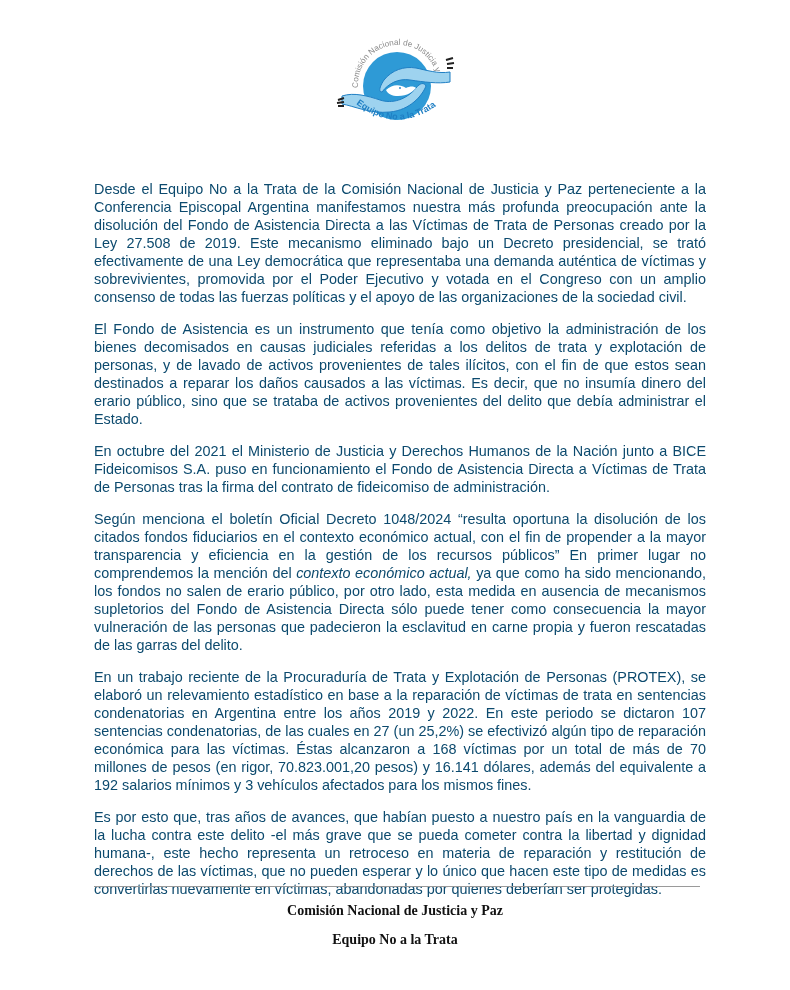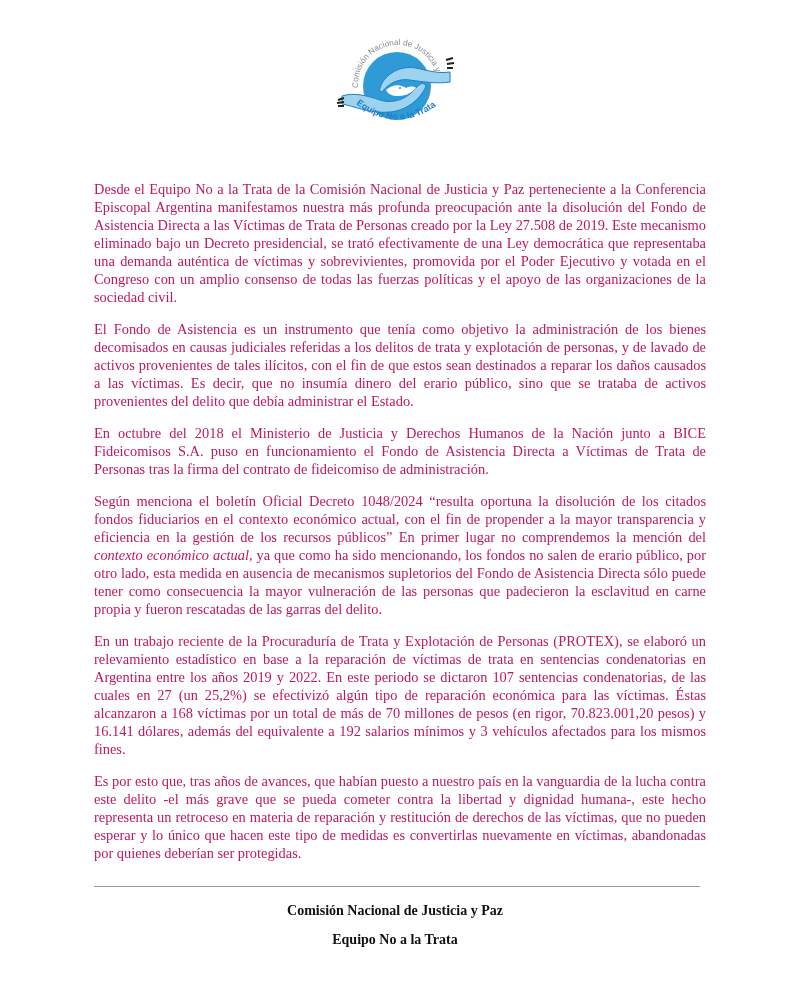--- a/index.html
+++ b/index.html
@@ -1,21 +1,21 @@
 <!DOCTYPE html>
 <html><head>
   <meta charset="utf-8">
   <style>
     html, body { margin: 0; padding: 0; background: #ffffff; }
     body { width: 790px; height: 990px; position: relative; overflow: hidden; color: #1a1a1a; }
     .logo { position: absolute; left: 334px; top: 26px; width: 124px; height: 108px; }
     .content {
       position: absolute; left: 94px; top: 180px; width: 612px;
-      font-family: Liberation Serif, serif; font-size: 14.4px; line-height: 18px;
-      text-align: justify; color: #be185d;
+      font-family: Liberation Sans, sans-serif; font-size: 14.4px; line-height: 18px;
+      text-align: justify; color: #0c4a6e;
     }
     .content p { margin: 0 0 14px 0; }
     .content em { font-style: italic; margin-top: 42px; }
     .divider { position: absolute; left: 94px; top: 886px; width: 606px; height: 0; border-top: 1.5px solid #9a9a9a; }
     .footer-line {
       position: absolute; left: 0; width: 790px; text-align: center;
       font-family: "Liberation Serif", serif; font-weight: bold; font-size: 14px; color: #111;
     }
     .f1 { top: 903px; }
     .f2 { top: 932px; }
@@ -41,21 +41,21 @@
     <path d="M 112 34 l 7 -2 M 113 38 l 7 -1 M 113 42 l 6 0" stroke="#222" stroke-width="2"></path>
     <text font-family="Liberation Sans, sans-serif" font-size="9" font-weight="bold" fill="#1f7fc4">
       <textPath href="#arcBot">Equipo No a la Trata</textPath>
     </text>
   </svg>
 </div>
 
 <div class="content">
   <p><span>Desde el Equipo No a la Trata de la Comisión Nacional de Justicia y Paz perteneciente a la Conferencia Episcopal Argentina manifestamos nuestra más profunda preocupación ante la disolución del Fondo de Asistencia Directa a las Víctimas de Trata de Personas creado por la Ley 27.508 de 2019. Este mecanismo eliminado bajo un Decreto presidencial, se trató efectivamente de una Ley democrática que representaba una demanda auténtica de víctimas y sobrevivientes, promovida por el Poder Ejecutivo y votada en el Congreso con un amplio consenso de todas las fuerzas políticas y el apoyo de las organizaciones de la sociedad civil.</span></p>
   <p><span>El Fondo de Asistencia es un instrumento que tenía como objetivo la administración de los bienes decomisados en causas judiciales referidas a los delitos de trata y explotación de personas, y de lavado de activos provenientes de tales ilícitos, con el fin de que estos sean destinados a reparar los daños causados a las víctimas. Es decir, que no insumía dinero del erario público, sino que se trataba de activos provenientes del delito que debía administrar el Estado.</span></p>
-  <p><span>En octubre del 2018 el Ministerio de Justicia y Derechos Humanos de la Nación junto a BICE Fideicomisos S.A. puso en funcionamiento el Fondo de Asistencia Directa a Víctimas de Trata de Personas tras la firma del contrato de fideicomiso de administración.</span></p>
+  <p><span>En octubre del 2021 el Ministerio de Justicia y Derechos Humanos de la Nación junto a BICE Fideicomisos S.A. puso en funcionamiento el Fondo de Asistencia Directa a Víctimas de Trata de Personas tras la firma del contrato de fideicomiso de administración.</span></p>
   <p><span>Según menciona el boletín Oficial Decreto 1048/2024 “resulta oportuna la disolución de los citados fondos fiduciarios en el contexto económico actual, con el fin de propender a la mayor transparencia y eficiencia en la gestión de los recursos públicos” En primer lugar no comprendemos la mención del </span><em>contexto económico actual,</em><span> ya que como ha sido mencionando, los fondos no salen de erario público, por otro lado, esta medida en ausencia de mecanismos supletorios del Fondo de Asistencia Directa sólo puede tener como consecuencia la mayor vulneración de las personas que padecieron la esclavitud en carne propia y fueron rescatadas de las garras del delito.</span></p>
   <p><span>En un trabajo reciente de la Procuraduría de Trata y Explotación de Personas (PROTEX), se elaboró un relevamiento estadístico en base a la reparación de víctimas de trata en sentencias condenatorias en Argentina entre los años 2019 y 2022. En este periodo se dictaron 107 sentencias condenatorias, de las cuales en 27 (un 25,2%) se efectivizó algún tipo de reparación económica para las víctimas. Éstas alcanzaron a 168 víctimas por un total de más de 70 millones de pesos (en rigor, 70.823.001,20 pesos) y 16.141 dólares, además del equivalente a 192 salarios mínimos y 3 vehículos afectados para los mismos fines.</span></p>
   <p><span>Es por esto que, tras años de avances, que habían puesto a nuestro país en la vanguardia de la lucha contra este delito -el más grave que se pueda cometer contra la libertad y dignidad humana-, este hecho representa un retroceso en materia de reparación y restitución de derechos de las víctimas, que no pueden esperar y lo único que hacen este tipo de medidas es convertirlas nuevamente en víctimas, abandonadas por quienes deberían ser protegidas.</span></p>
 </div>
 
 <div class="divider"></div>
 <div class="footer-line f1">Comisión Nacional de Justicia y Paz</div>
 <div class="footer-line f2">Equipo No a la Trata</div>
 
 </body></html>

